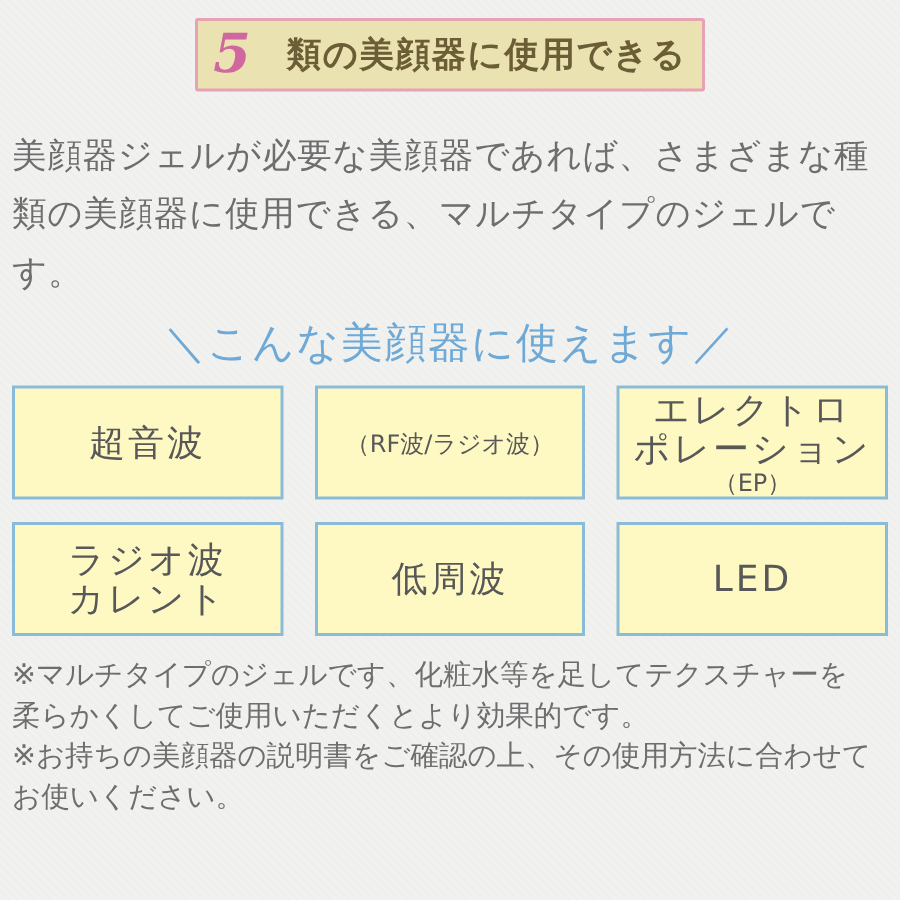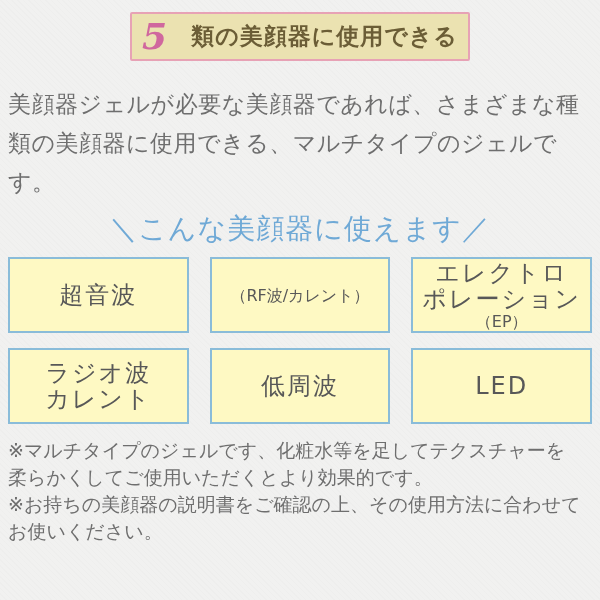--- a/index.html
+++ b/index.html
@@ -125,21 +125,21 @@
 類の美顔器に使用できる、マルチタイプのジェルです。</p>
 
   <h2 class="subheading">＼こんな美顔器に使えます／</h2>
 
   <div class="grid">
     <div class="cell">
       <span class="label">超音波</span>
 
     </div>
     <div class="cell">
-      <span class="note">（RF波/カレント）</span>
+      <span class="note">（RF波/ラジオ波）</span>
     </div>
     <div class="cell">
       <span class="label">エレクトロ
 ポレーション</span>
       <span class="note">（EP）</span>
     </div>
     <div class="cell">
       <span class="label">ラジオ波
 カレント</span>
 

